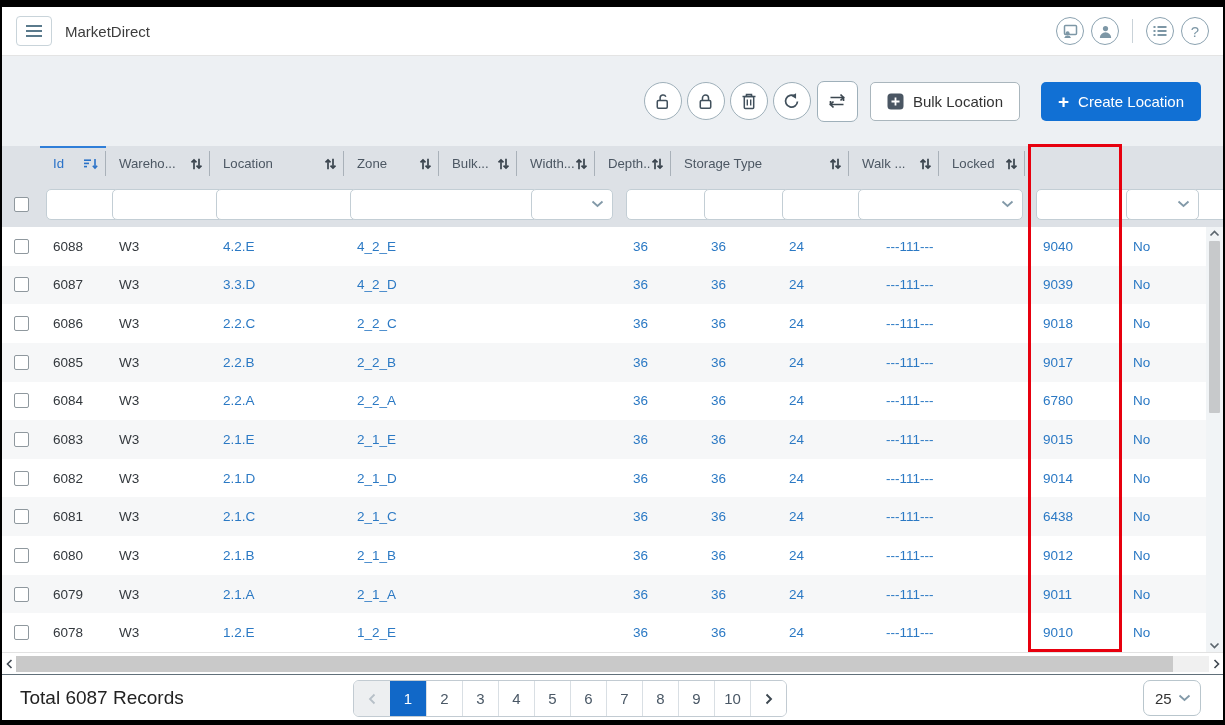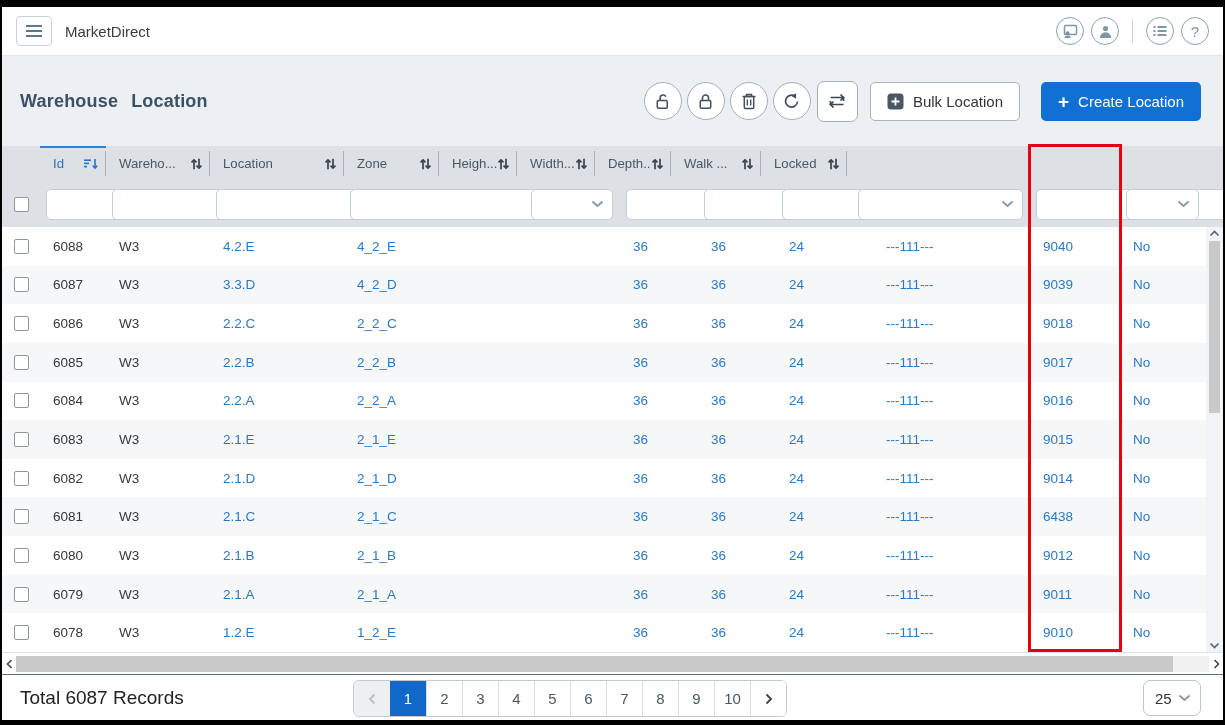--- a/index.html
+++ b/index.html
@@ -114,23 +114,20 @@
             </g>
           </svg>
       </div>
       <div class="cicon">
           <span>?</span>
         </div>
     </div>
   </div>
 
   <div class="subheader">
-    <div class="page-title">
-      <span class="t1">Warehouse</span><span class="t2">Location</span>
-    </div>
     <div class="actions">
       <div class="rbtn">
         <svg width="19" height="19" viewBox="0 0 20 20">
             <rect x="4.5" y="9" width="10.5" height="8" rx="1.3" fill="none" stroke="#41505c" stroke-width="1.6"></rect>
             <path d="M7.5 9 V6.3 a3.1 3.1 0 0 1 6 -1.2" fill="none" stroke="#41505c" stroke-width="1.6"></path>
           </svg>
       </div>
       <div class="rbtn">
         <svg width="19" height="19" viewBox="0 0 20 20">
             <rect x="4.5" y="9" width="11" height="8" rx="1.3" fill="none" stroke="#41505c" stroke-width="1.6"></rect>
@@ -228,21 +225,21 @@
                 <g stroke="#39434d" stroke-width="1.7" fill="none">
                   <path d="M4 12.2 V3"></path>
                   <path d="M1.5 5.4 L4 2.9 L6.5 5.4"></path>
                   <path d="M9 1.8 V11"></path>
                   <path d="M6.5 8.6 L9 11.1 L11.5 8.6"></path>
                 </g>
               </svg>
             </span>
           </div>
           <div class="hcell" style="width: 78px;">
-            <span class="hlabel">Heigh...</span>
+            <span class="hlabel">Bulk...</span>
             <span class="sicon">
               <svg width="13" height="14" viewBox="0 0 13 14">
                 <g stroke="#39434d" stroke-width="1.7" fill="none">
                   <path d="M4 12.2 V3"></path>
                   <path d="M1.5 5.4 L4 2.9 L6.5 5.4"></path>
                   <path d="M9 1.8 V11"></path>
                   <path d="M6.5 8.6 L9 11.1 L11.5 8.6"></path>
                 </g>
               </svg>
             </span>
@@ -255,20 +252,33 @@
                   <path d="M4 12.2 V3"></path>
                   <path d="M1.5 5.4 L4 2.9 L6.5 5.4"></path>
                   <path d="M9 1.8 V11"></path>
                   <path d="M6.5 8.6 L9 11.1 L11.5 8.6"></path>
                 </g>
               </svg>
             </span>
           </div>
           <div class="hcell" style="width: 76px;">
             <span class="hlabel">Depth...</span>
+            <span class="sicon">
+              <svg width="13" height="14" viewBox="0 0 13 14">
+                <g stroke="#39434d" stroke-width="1.7" fill="none">
+                  <path d="M4 12.2 V3"></path>
+                  <path d="M1.5 5.4 L4 2.9 L6.5 5.4"></path>
+                  <path d="M9 1.8 V11"></path>
+                  <path d="M6.5 8.6 L9 11.1 L11.5 8.6"></path>
+                </g>
+              </svg>
+            </span>
+          </div>
+          <div class="hcell" style="width: 178px;">
+            <span class="hlabel">Storage Type</span>
             <span class="sicon">
               <svg width="13" height="14" viewBox="0 0 13 14">
                 <g stroke="#39434d" stroke-width="1.7" fill="none">
                   <path d="M4 12.2 V3"></path>
                   <path d="M1.5 5.4 L4 2.9 L6.5 5.4"></path>
                   <path d="M9 1.8 V11"></path>
                   <path d="M6.5 8.6 L9 11.1 L11.5 8.6"></path>
                 </g>
               </svg>
             </span>
@@ -471,21 +481,21 @@
             </div>
             <div class="tcell" data-key="id" style="width: 66px;">6084</div>
             <div class="tcell" data-key="warehouse" style="width: 104px;">W3</div>
             <div class="tcell link" data-key="location" style="width: 134px;">2.2.A</div>
             <div class="tcell link" data-key="description" style="width: 181px;">2_2_A</div>
             <div class="tcell" data-key="zone" style="width: 95px;"></div>
             <div class="tcell link" data-key="height" style="width: 78px;">36</div>
             <div class="tcell link" data-key="width" style="width: 78px;">36</div>
             <div class="tcell link" data-key="depth" style="width: 76px;">24</div>
             <div class="tcell link" data-key="storage_type" style="width: 178px;">---111---</div>
-            <div class="tcell link" data-key="walk" style="width: 90px;">9016</div>
+            <div class="tcell link" data-key="walk" style="width: 90px;">6780</div>
             <div class="tcell link" data-key="locked" style="width: 86px;">No</div>
           </div>
           <div class="trow alt">
             <div class="cbcell">
               <span class="checkbox"></span>
             </div>
             <div class="tcell" data-key="id" style="width: 66px;">6083</div>
             <div class="tcell" data-key="warehouse" style="width: 104px;">W3</div>
             <div class="tcell link" data-key="location" style="width: 134px;">2.1.E</div>
             <div class="tcell link" data-key="description" style="width: 181px;">2_1_E</div>

